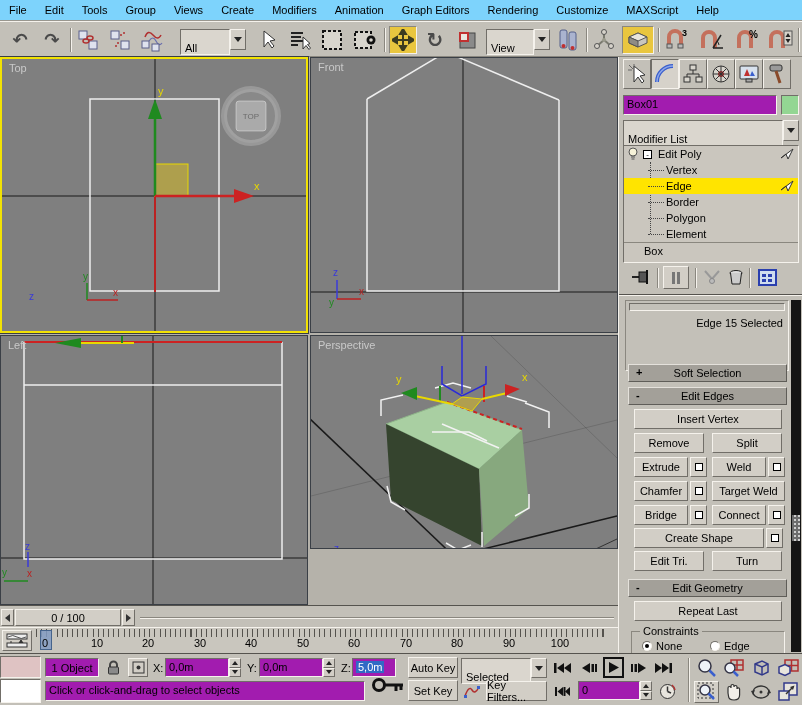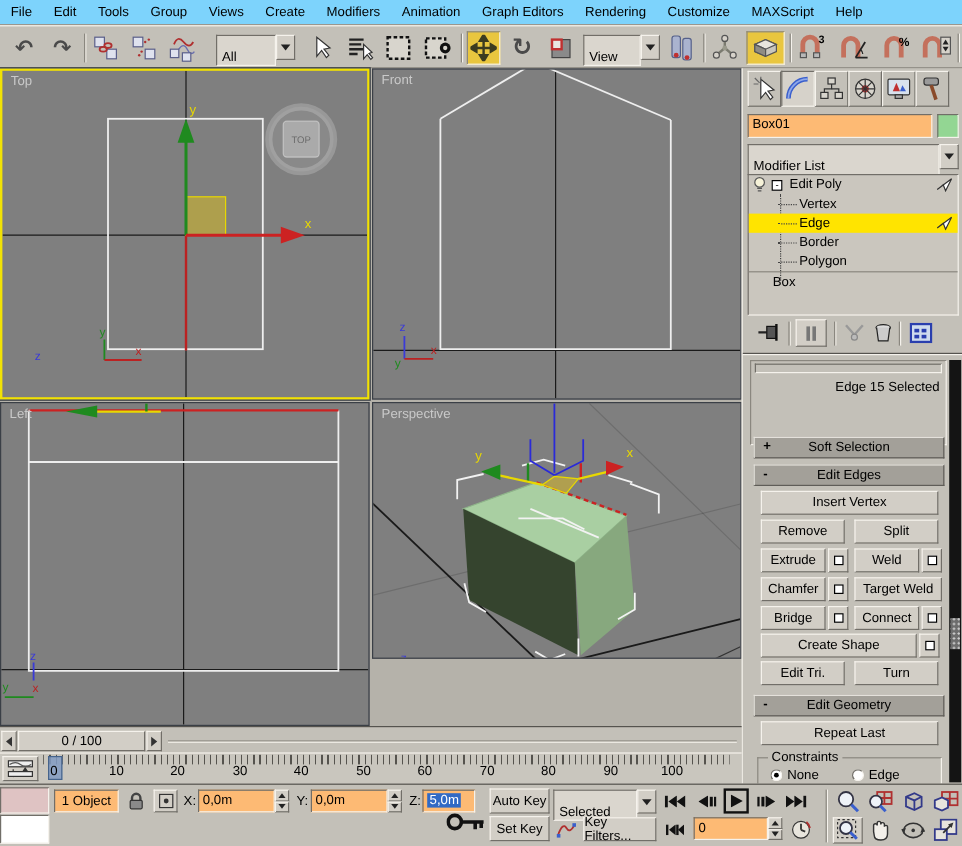--- a/index.html
+++ b/index.html
@@ -76,21 +76,21 @@
   
   #timeslider { position:absolute; left:0; top:605px; width:618px; height:22px; background:#c3c0b8; border-top:1px solid #55534e; }
   #trackbar { position:absolute; left:0; top:627px; width:618px; height:26px; background:#c9c6be; border-top:1px solid #f5f2ec; }
   #ticks { position:absolute; left:36px; top:1px; width:572px; height:8px;
      background:repeating-linear-gradient(to right, #55534e 0 1px, transparent 1px 5.15px); }
   .tnum { position:absolute; top:9px; width:40px; text-align:center; font-size:11px; }
 
   
   #statusbar { position:absolute; left:0; top:653px; width:802px; height:52px;
     background:#c3c0b8; border-top:1px solid #55534e; }
-  .fld { position:absolute; height:19px; background:#fdba74; border:1px solid;
+  .fld { position:absolute; height:19px; background:#a21caf; border:1px solid;
     border-color:#716e68 #f5f2ec #f5f2ec #716e68; padding:2px 3px; font-size:11px; white-space:nowrap; overflow:hidden; }
   .spin { position:absolute; width:12px; height:19px; display:flex; flex-direction:column; }
   .spin b { flex:1; background:#d2cec6; border:1px solid; border-color:#f5f2ec #716e68 #716e68 #f5f2ec;
     display:flex; align-items:center; justify-content:center; }
   .lbl { position:absolute; font-size:11px; }
   .sel-blue { background:#316ac5; color:#fff; padding:0 2px; }
 </style>
 </head>
 <body>
 
@@ -485,20 +485,23 @@
         <svg width="14" height="12" style="margin-left:auto; margin-right:4px;">
             <polygon points="1,10 13,1 8,11 6,6" fill="#fff" stroke="#333"></polygon>
           </svg>
       </div>
       <div class="stack-row child">
           <span>Border</span>
         </div>
       <div class="stack-row child">
           <span>Polygon</span>
         </div>
+      <div class="stack-row child">
+          <span>Element</span>
+        </div>
       <div style="border-top:1px solid #8a877f;"></div>
       <div class="stack-row" style="padding-left:20px;">
           <span>Box</span>
         </div>
     </div>
 
     <div class="abs" style="left:0; top:209px; width:184px; height:26px;">
       <div class="btn abs" style="left:10px; width:24px; height:22px;">
         <svg width="20" height="16">
             <line x1="1" y1="8" x2="8" y2="8" stroke="#222" stroke-width="2"></line>
@@ -771,20 +774,21 @@
       </div>
     <div class="btn abs" style="left:656px; top:27px; width:22px; height:20px;">
       <svg width="17" height="17">
           <circle cx="8.5" cy="8.5" r="7" fill="#e8e5dd" stroke="#333"></circle>
           <line x1="8.5" y1="8.5" x2="8.5" y2="3.5" stroke="#333" stroke-width="1.5"></line>
           <line x1="8.5" y1="8.5" x2="12" y2="10" stroke="#333" stroke-width="1.5"></line>
           <path d="M13 2 A9 9 0 0 1 16 7" fill="none" stroke="#b03030" stroke-width="1.5"></path>
         </svg>
     </div>
 
+    <div class="fld" style="left:45px; top:27px; width:320px; height:20px;">Click or click-and-drag to select objects</div>
 
     <div class="sep-v abs" style="left:688px; top:4px; height:44px;"></div>
 
     <div class="btn abs" style="left:694px; top:3px; width:25px; height:22px;">
       <svg width="20" height="20">
           <circle cx="8" cy="8" r="6" fill="#eef2f8" stroke="#334" stroke-width="1.5"></circle>
           <line x1="12.5" y1="12.5" x2="18" y2="18" stroke="#3a5fcd" stroke-width="2.5"></line>
         </svg>
     </div>
     <div class="btn abs" style="left:721px; top:3px; width:25px; height:22px;">

